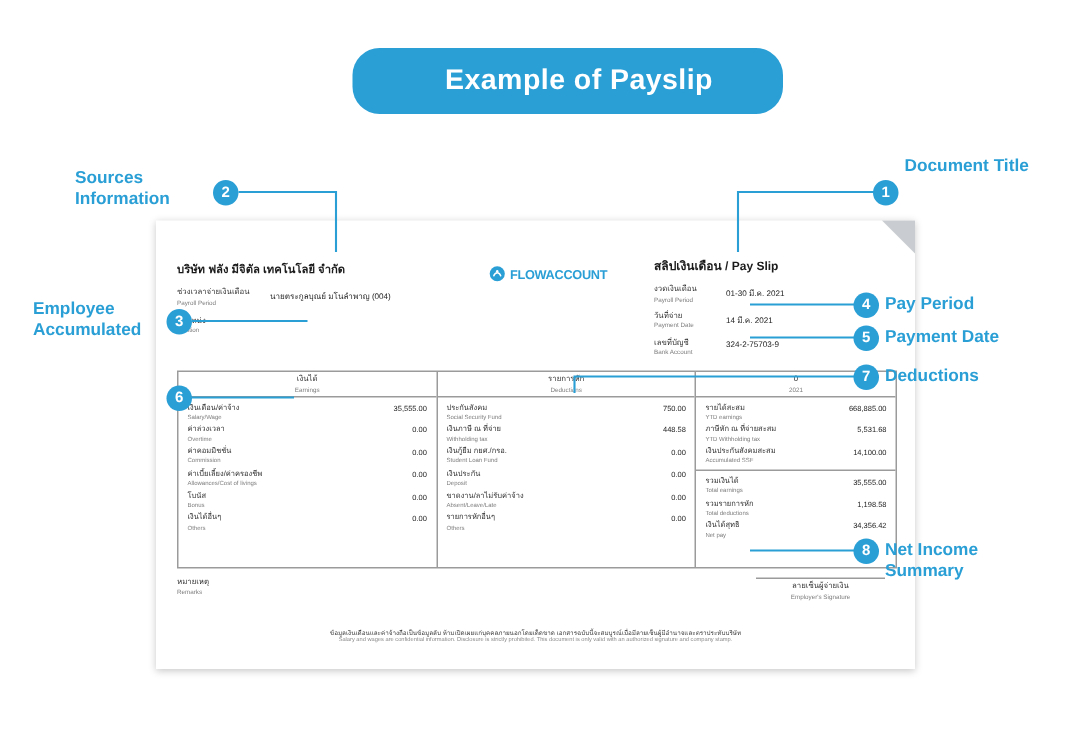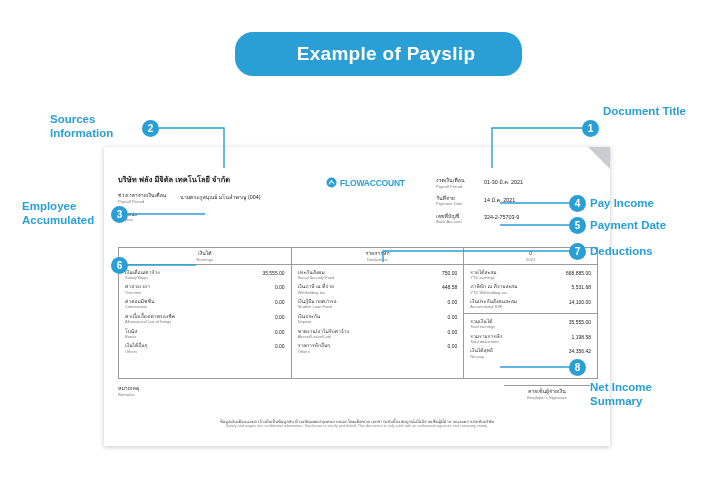--- a/index.html
+++ b/index.html
@@ -271,20 +271,21 @@
       <div class="logo-block">
         <svg class="logo-mark" viewBox="0 0 24 24">
           <circle cx="12" cy="12" r="11" fill="#2a9fd6"></circle>
           <path d="M7 15 C9 9, 15 9, 17 15" stroke="#ffffff" stroke-width="2.2" fill="none" stroke-linecap="round"></path>
           <circle cx="12" cy="8.5" r="1.8" fill="#ffffff"></circle>
         </svg>
         <span class="logo-text">FLOWACCOUNT</span>
       </div>
 
       <div class="docinfo-block">
+        <div class="doc-title">สลิปเงินเดือน / Pay Slip</div>
 
         <div class="doc-row">
           <div class="doc-label">
             <span class="lbl-th">งวดเงินเดือน</span>
             <span class="lbl-en">Payroll Period</span>
           </div>
           <div class="doc-val">01-30 มี.ค. 2021</div>
         </div>
 
         <div class="doc-row">
@@ -499,19 +500,19 @@
   <div class="badge" style="left:569px; top:217px;">5</div>
   <div class="badge" style="left:111px; top:257px;">6</div>
   <div class="badge" style="left:569px; top:243px;">7</div>
   <div class="badge" style="left:569px; top:359px;">8</div>
 
   <div class="anno right" style="left:603px; top:104px;">Document Title</div>
   <div class="anno left" style="left:50px;  top:112px;">Sources
 Information</div>
   <div class="anno left" style="left:22px;  top:199px;">Employee
 Accumulated</div>
-  <div class="anno right" style="left:590px; top:196px;">Pay Income</div>
+  <div class="anno right" style="left:590px; top:196px;">Pay Period</div>
   <div class="anno right" style="left:590px; top:218px;">Payment Date</div>
   <div class="anno right" style="left:590px; top:244px;">Deductions</div>
-  <div class="anno right" style="left:590px; top:360px;margin-top:20px;">Net Income
+  <div class="anno right" style="left:590px; top:360px;">Net Income
 Summary</div>
 
 </div>
 
 </body></html>

